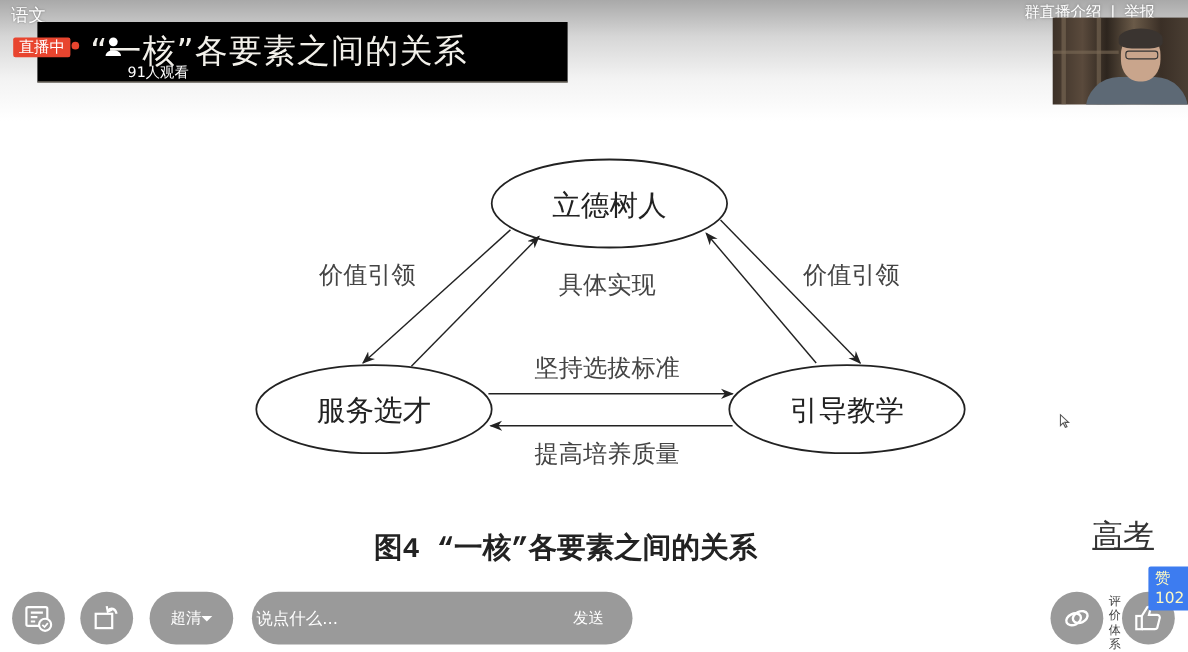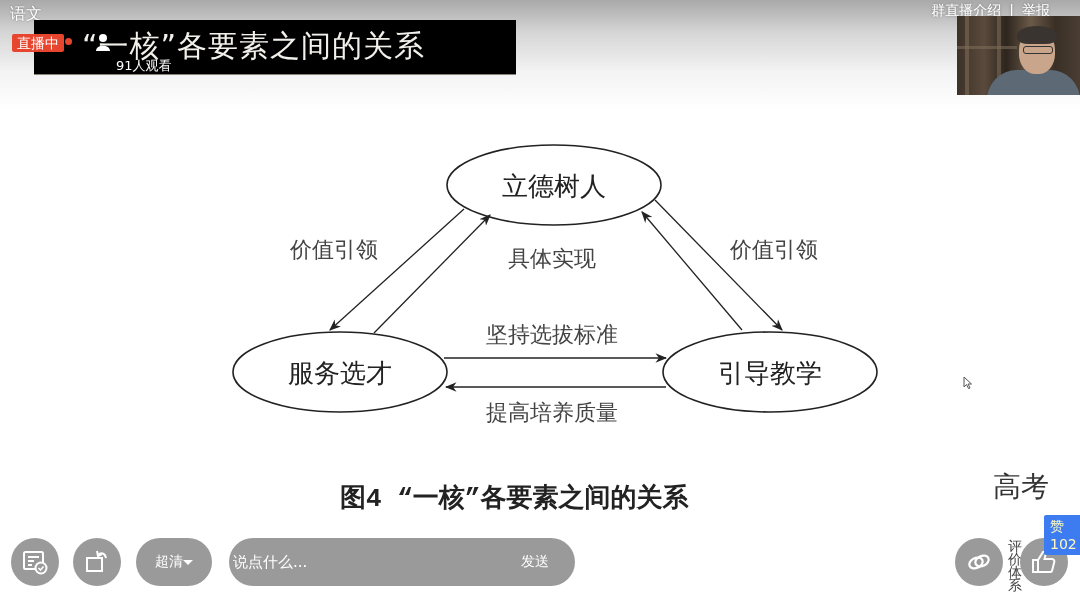--- a/index.html
+++ b/index.html
@@ -77,24 +77,24 @@
     background:#9a9a9a; display:flex; align-items:center;
   }
   .comment-input {
     flex:1; background:transparent; border:none; outline:none; color:#fff;
     font-size:15px; padding-left:4px; font-family:"DejaVu Sans","Liberation Sans",sans-serif;
   }
   .comment-input::placeholder { color:#fff; }
   .send-btn { color:#fff; font-size:14px; padding-right:26px; cursor:pointer; }
   .deco-logo {
     position:absolute; left:993px; top:472px; font-family:"DejaVu Serif","Liberation Serif",serif;
-    font-size:28px; color:#333; line-height:30px;
+    font-size:28px; color:#333; line-height:30px;text-decoration:underline;
   }
   .deco-vertical {
-    position:absolute; left:1008px; top:540px; font-size:14px; color:#444; width:12px; line-height:13px;
+    position:absolute; left:1008px; top:540px; font-size:11px; color:#444; width:12px; line-height:13px;
     font-family:"DejaVu Serif","Liberation Serif",serif;
   }
   .like-badge {
     position:absolute; left:1008px; top:515px; background:#3d7cf0; color:#fef9c3;
     font-size:14px; padding:2px 6px; border-radius:2px; line-height:18px;margin-left:36px;
   }
 </style>
 </head>
 <body>
 

